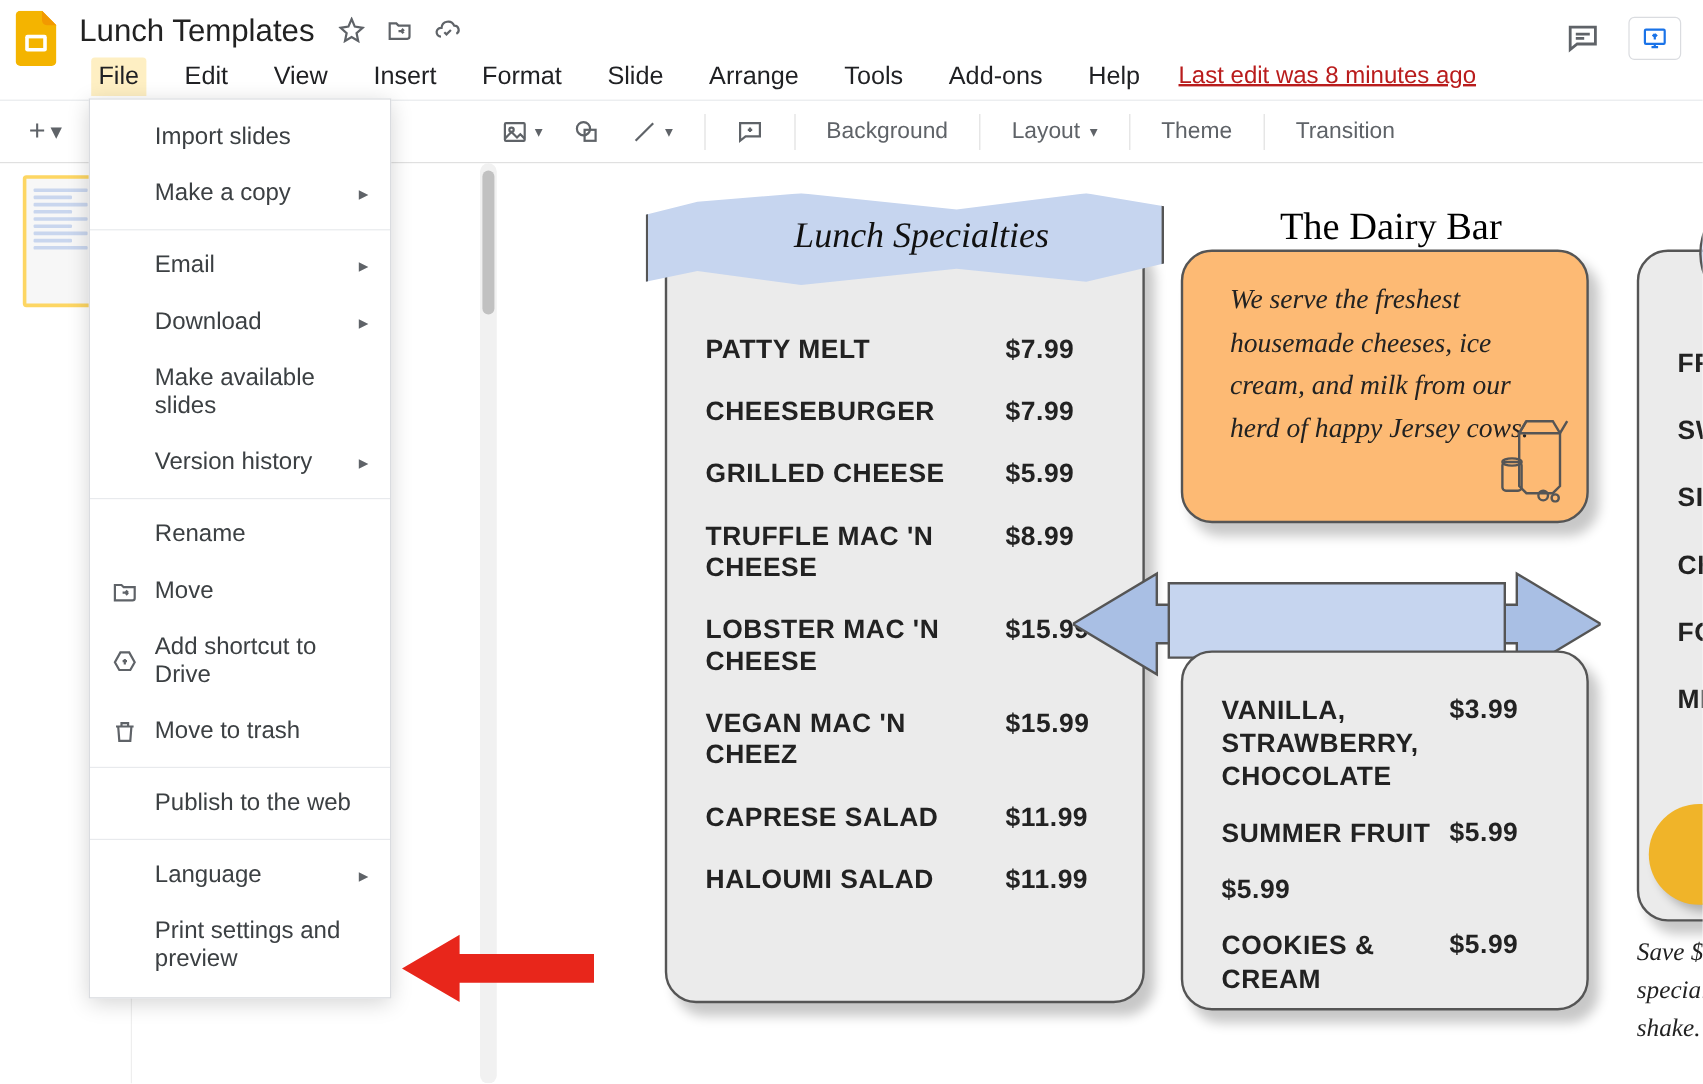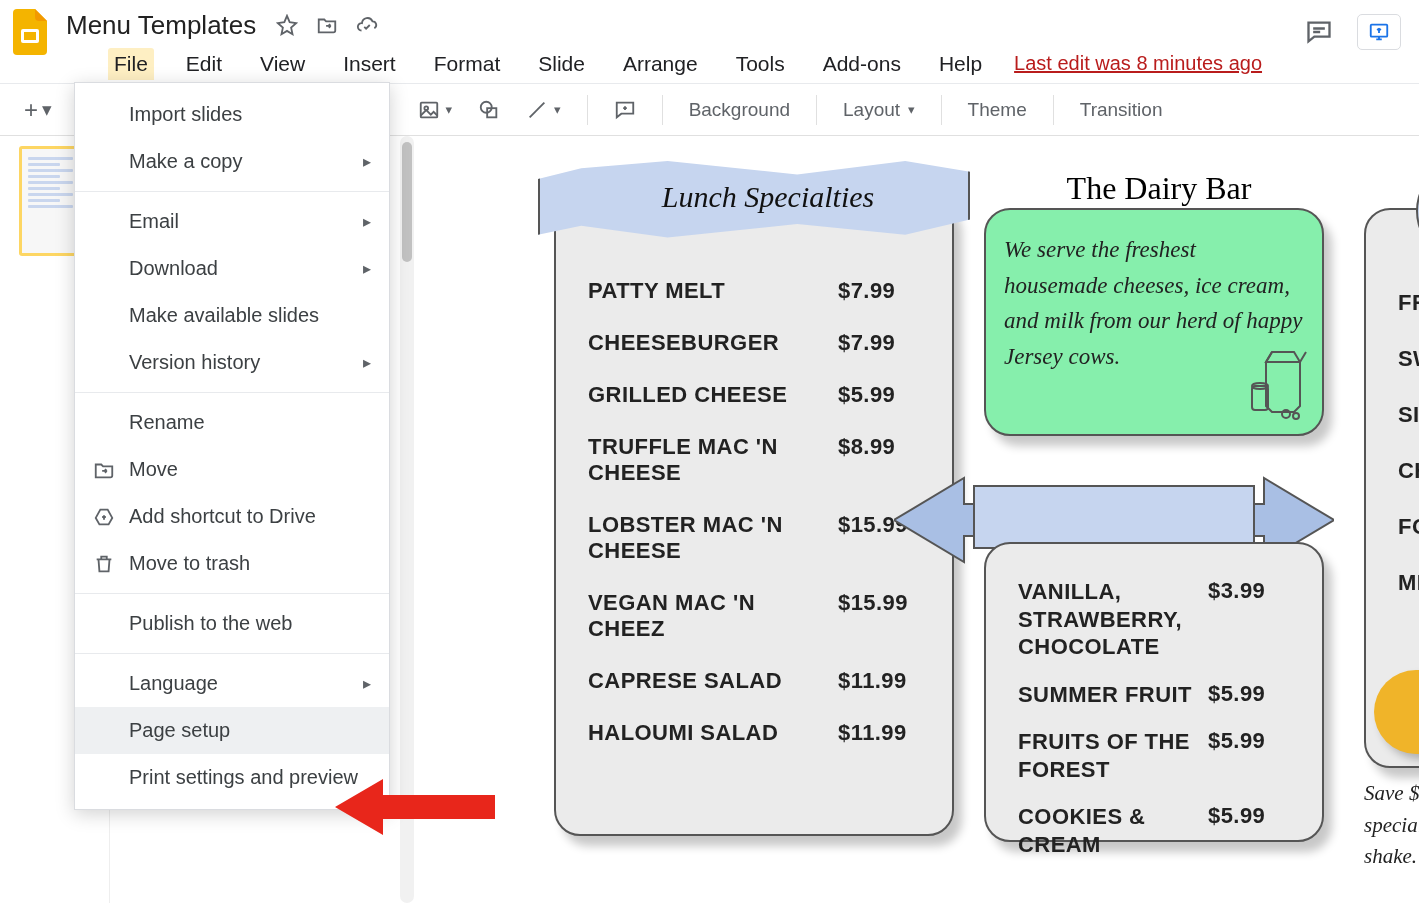--- a/index.html
+++ b/index.html
@@ -44,21 +44,21 @@
     border-radius: 5px;
     padding: 6px 10px;
     display:flex; align-items:center;
     color:#1a73e8;
   }
 
   
   .menubar {
     display: flex;
     align-items: center;
-    padding-left: 108px;
+    padding-left: 76px;
     height: 40px;
     font-size: 21px;
     color: #202124;
     gap: 26px;
     border-bottom: 1px solid #e8eaed;
     position: relative;
     z-index: 40;
   }
   .menubar .menu-item { cursor: pointer; padding: 4px 6px; }
   .menubar .menu-item.open {
@@ -143,21 +143,21 @@
     top: 6px;
     width: 1380px;
     height: 780px;
   }
 
   
   .dropdown {
     position: absolute;
     left: 74px;
     top: 82px;
-    width: 316px;
+    width: 252px;
     background: #fff;
     border: 1px solid #dadce0;
     box-shadow: 0 4px 18px rgba(0,0,0,.18);
     z-index: 200;
     padding: 8px 0;
     font-size: 20px;
     color: #3c4043;
   }
   .dropdown .ditem {
     display:flex; align-items:center;
@@ -223,24 +223,24 @@
     font-size: 22px;
     letter-spacing: .02em;
     margin-bottom: 26px;
     color:#222;
     text-transform: uppercase;
   }
   .menu-list .row span:last-child { min-width:82px; text-align:left; }
 
   .info-card {
     position:absolute;
-    background:#86efac;
+    background:#fdba74;
     border:2px solid #555;
     border-radius:26px;
-    padding:22px 18px;
+    padding:22px 39px;
     box-shadow: 8px 10px 10px rgba(0,0,0,.22);
   }
   .info-title {
     font-family: "Brush Script MT","Segoe Script",cursive;
     font-size: 32px;
     text-align:center;
     margin-bottom: 14px;
   }
   .info-text {
     font-family: "Segoe Script","Comic Sans MS",cursive;
@@ -289,21 +289,21 @@
 <div class="header">
   <div class="slides-logo">
     <svg viewBox="0 0 34 46">
         <path fill="#f4b400" d="M4 0h18l12 12v30a4 4 0 0 1-4 4H4a4 4 0 0 1-4-4V4a4 4 0 0 1 4-4z"></path>
         <path fill="#f29900" d="M22 0l12 12H26a4 4 0 0 1-4-4V0z"></path>
         <rect x="8" y="20" width="18" height="14" rx="2" fill="#fff"></rect>
         <rect x="11" y="23" width="12" height="8" fill="#f4b400"></rect>
       </svg>
   </div>
   <div class="title-area">
-    <div class="doc-title">Menu Templates</div>
+    <div class="doc-title">Lunch Templates</div>
     <div class="header-icons">
       <span class="hicon">
           <svg viewBox="0 0 24 24" fill="none" stroke="#5f6368" stroke-width="2">
             <path d="M12 2l2.9 6.9L22 10l-5.5 4.8L18 22l-6-3.6L6 22l1.5-7.2L2 10l7.1-1.1z"></path>
           </svg>
         </span>
       <span class="hicon">
           <svg viewBox="0 0 24 24" fill="none" stroke="#5f6368" stroke-width="2">
             <path d="M3 6h6l2 2h10v10a2 2 0 0 1-2 2H3z"></path>
             <path d="M11 13h5m0 0l-2-2m2 2l-2 2"></path>
@@ -437,23 +437,20 @@
     <span>Move to trash</span>
   </div>
   <div class="dsep"></div>
   <div class="ditem">
       <span>Publish to the web</span>
     </div>
   <div class="dsep"></div>
   <div class="ditem sub">
       <span>Language</span>
     </div>
-  <div class="ditem highlight">
-      <span>Page setup</span>
-    </div>
   <div class="ditem">
       <span>Print settings and preview</span>
     </div>
 </div>
 
 <div class="arrow-pointer">
   <svg viewBox="0 0 160 64">
       <path fill="#e8261b" d="M0 32 L48 4 L48 20 L160 20 L160 44 L48 44 L48 60 Z"></path>
     </svg>
 </div>
@@ -550,21 +547,20 @@
         <div class="menu-list" id="shakes-list">
             <div class="row" style="margin-bottom: 20px;">
               <span style="max-width: 200px; line-height: 1.25;">VANILLA, STRAWBERRY, CHOCOLATE</span>
               <span>$3.99</span>
             </div>
             <div class="row" style="margin-bottom: 20px;">
               <span style="max-width: 200px; line-height: 1.25;">SUMMER FRUIT</span>
               <span>$5.99</span>
             </div>
             <div class="row" style="margin-bottom: 20px;">
-              <span style="max-width: 200px; line-height: 1.25;">FRUITS OF THE FOREST</span>
               <span>$5.99</span>
             </div>
             <div class="row" style="margin-bottom: 20px;">
               <span style="max-width: 200px; line-height: 1.25;">COOKIES &amp; CREAM</span>
               <span>$5.99</span>
             </div>
           </div>
       </div>
 
       <div class="menu-card" style="left:1230px; top:66px; width:300px; height:560px;">

